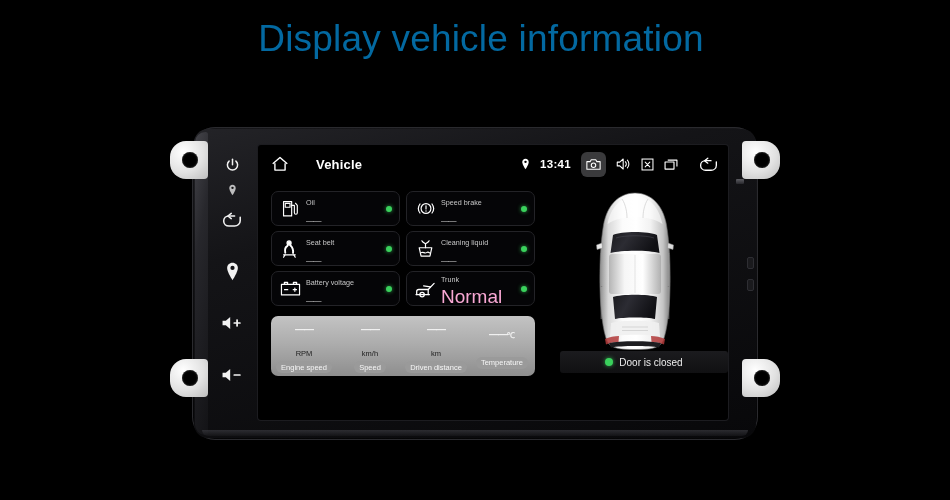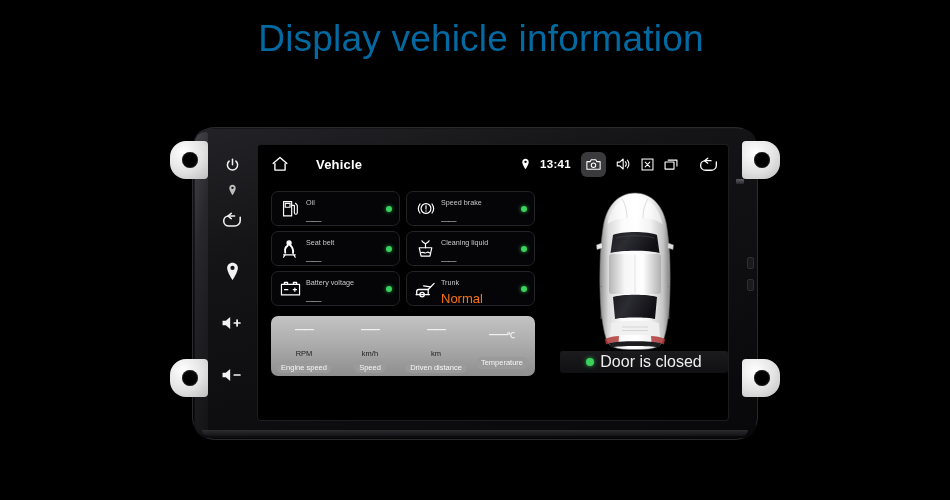--- a/index.html
+++ b/index.html
@@ -129,21 +129,21 @@
     background:#050507;
     border:1px solid #232327;
     border-radius:7px;
     display:flex; align-items:center;
     padding:0 5px 0 5px;
   }
   .card-ico { width:27px; min-width:27px; display:flex; align-items:center; justify-content:center; color:#fff; }
   .card-txt { flex:1; padding-left:2px; overflow:hidden; }
   .card-label { font-size:7.2px; color:#c8c8c8; line-height:1.15; white-space:nowrap; }
   .card-value { font-size:8px; color:#dedede; line-height:1.2; margin-top:1px; letter-spacing:-0.5px; }
-  .card-value.big { font-size:13px; color:#f97316; letter-spacing:0; margin-top:0; }
+  .card-value.big { font-size:19px; color:#f9a8d4; letter-spacing:0; margin-top:0; }
   .dot {
     width:6px; height:6px; border-radius:50%;
     background:#3ad15c;
     box-shadow:0 0 4px rgba(58,209,92,.75);
     margin-right:2px;
   }
 
   
   #stats {
     position:absolute; left:13px; top:133px;
@@ -169,21 +169,21 @@
   #carpanel { position:absolute; right:9px; top:6px; width:168px; height:192px; }
   #car { position:absolute; left:50%; top:2px; transform:translateX(-50%); }
   #doorbar {
     position:absolute; left:9px; bottom:8px;
     width:168px; height:22px;
     border-radius:3px;
     background: linear-gradient(180deg,#1b1b1e 0%, #101012 100%);
     display:flex; align-items:center; justify-content:center; gap:6px;
   }
   #doorbar .dot { margin:0; width:8px; height:8px; }
-  #door-text { font-size:16px; color:#ededed; }
+  #door-text { font-size:10px; color:#ededed; }
 
   
   .right-mark {
     position:absolute; right:14px; top:52px; width:8px; height:5px;
     background:linear-gradient(180deg,#6a6a70,#2b2b30);
     border-radius:1px; opacity:.85;
   }
   .side-port { position:absolute; right:4px; width:7px; height:12px; background:#1a1a1d; border:1px solid #2e2e33; border-radius:2px; }
 </style>
 </head>

